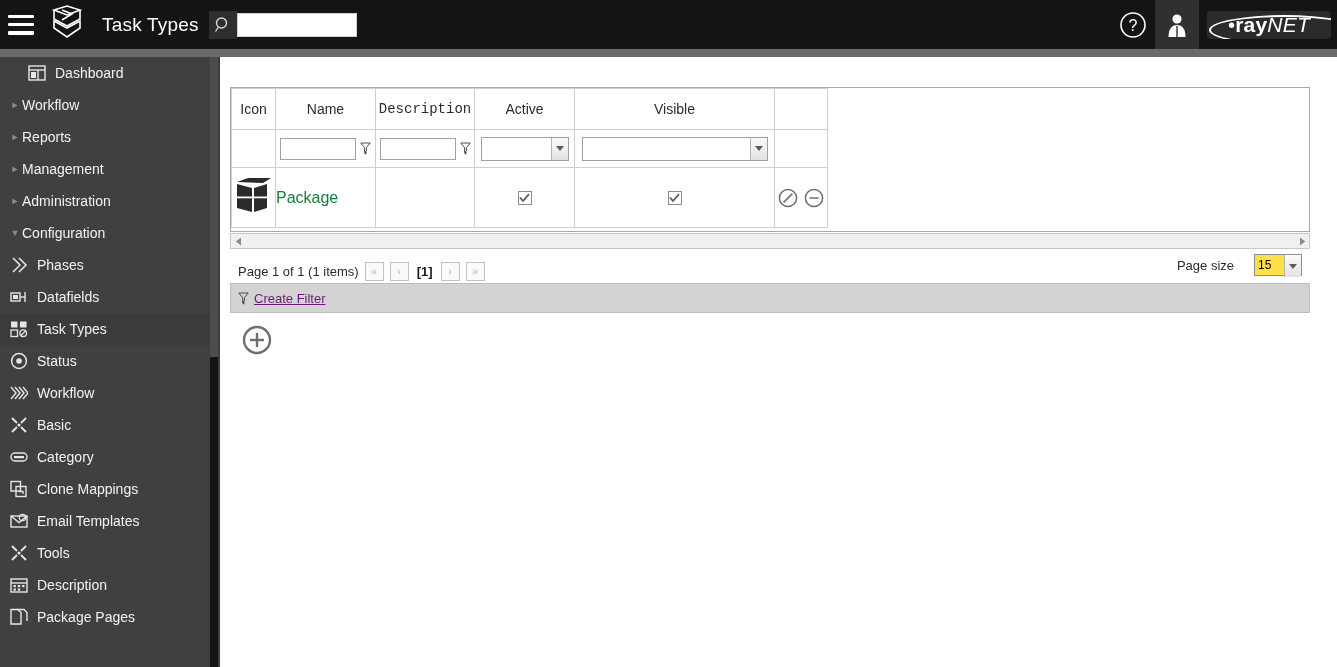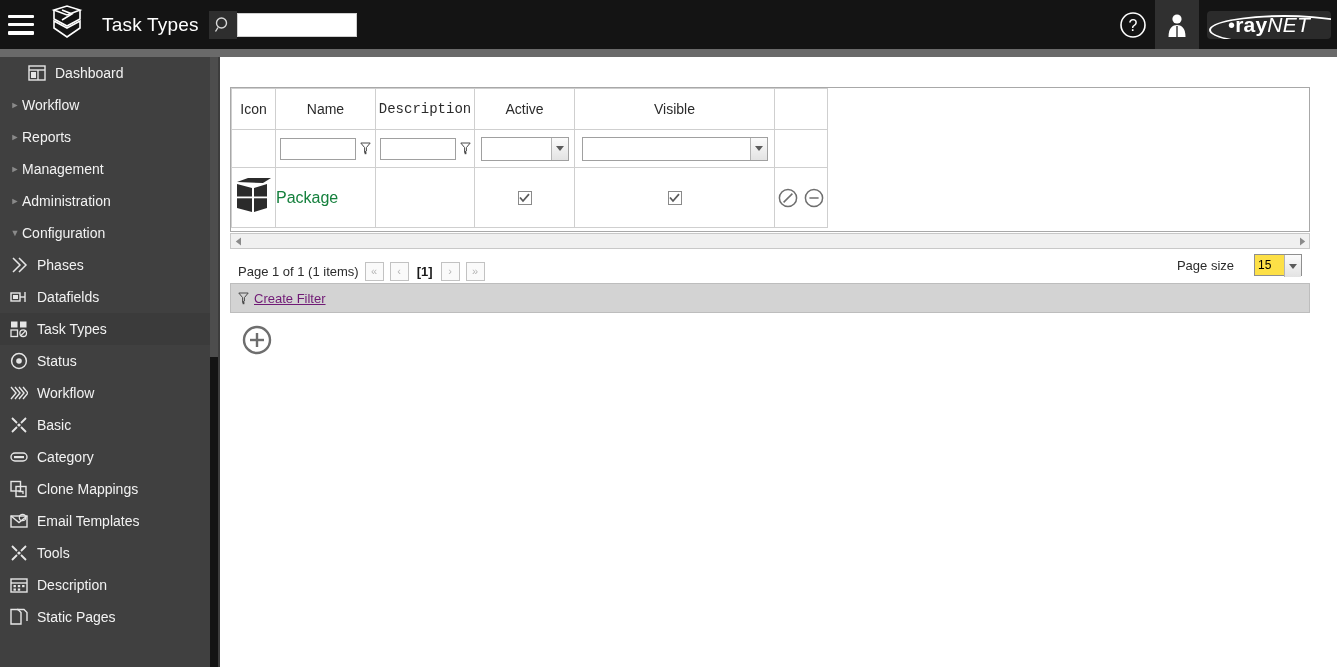--- a/index.html
+++ b/index.html
@@ -412,21 +412,21 @@
         </span>
         <span class="sb-label">Description</span>
       </div>
       <div class="sb-item sb-level-1">
         <span class="sb-icon">
           <svg width="18" height="18" viewBox="0 0 18 18">
             <path d="M1 1.5 L8 1.5 L11 4.5 L11 16 L1 16 Z" fill="none" stroke="#e6e6e6" stroke-width="1.4"></path>
             <path d="M7 1.5 L14 1.5 L17 4.5 L17 13" fill="none" stroke="#e6e6e6" stroke-width="1.4"></path>
           </svg>
         </span>
-        <span class="sb-label">Static Pages</span>
+        <span class="sb-label">Package Pages</span>
       </div>
       <div class="sb-item sb-level-1"></div>
     </div>
   <div class="sidebar-scrollbar">
     <div class="sidebar-thumb"></div>
   </div>
   <div class="sidebar-edge"></div>
 
   <div class="main">
 

